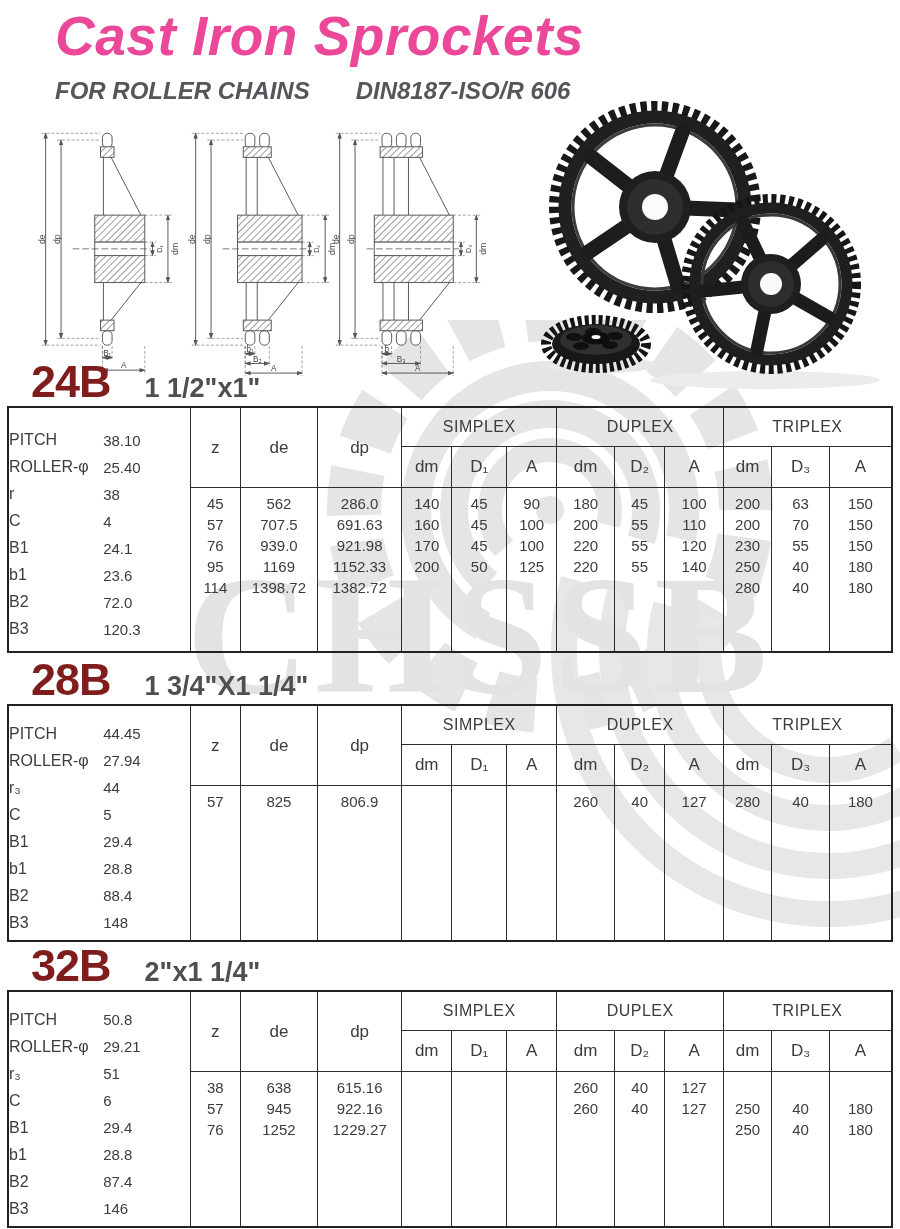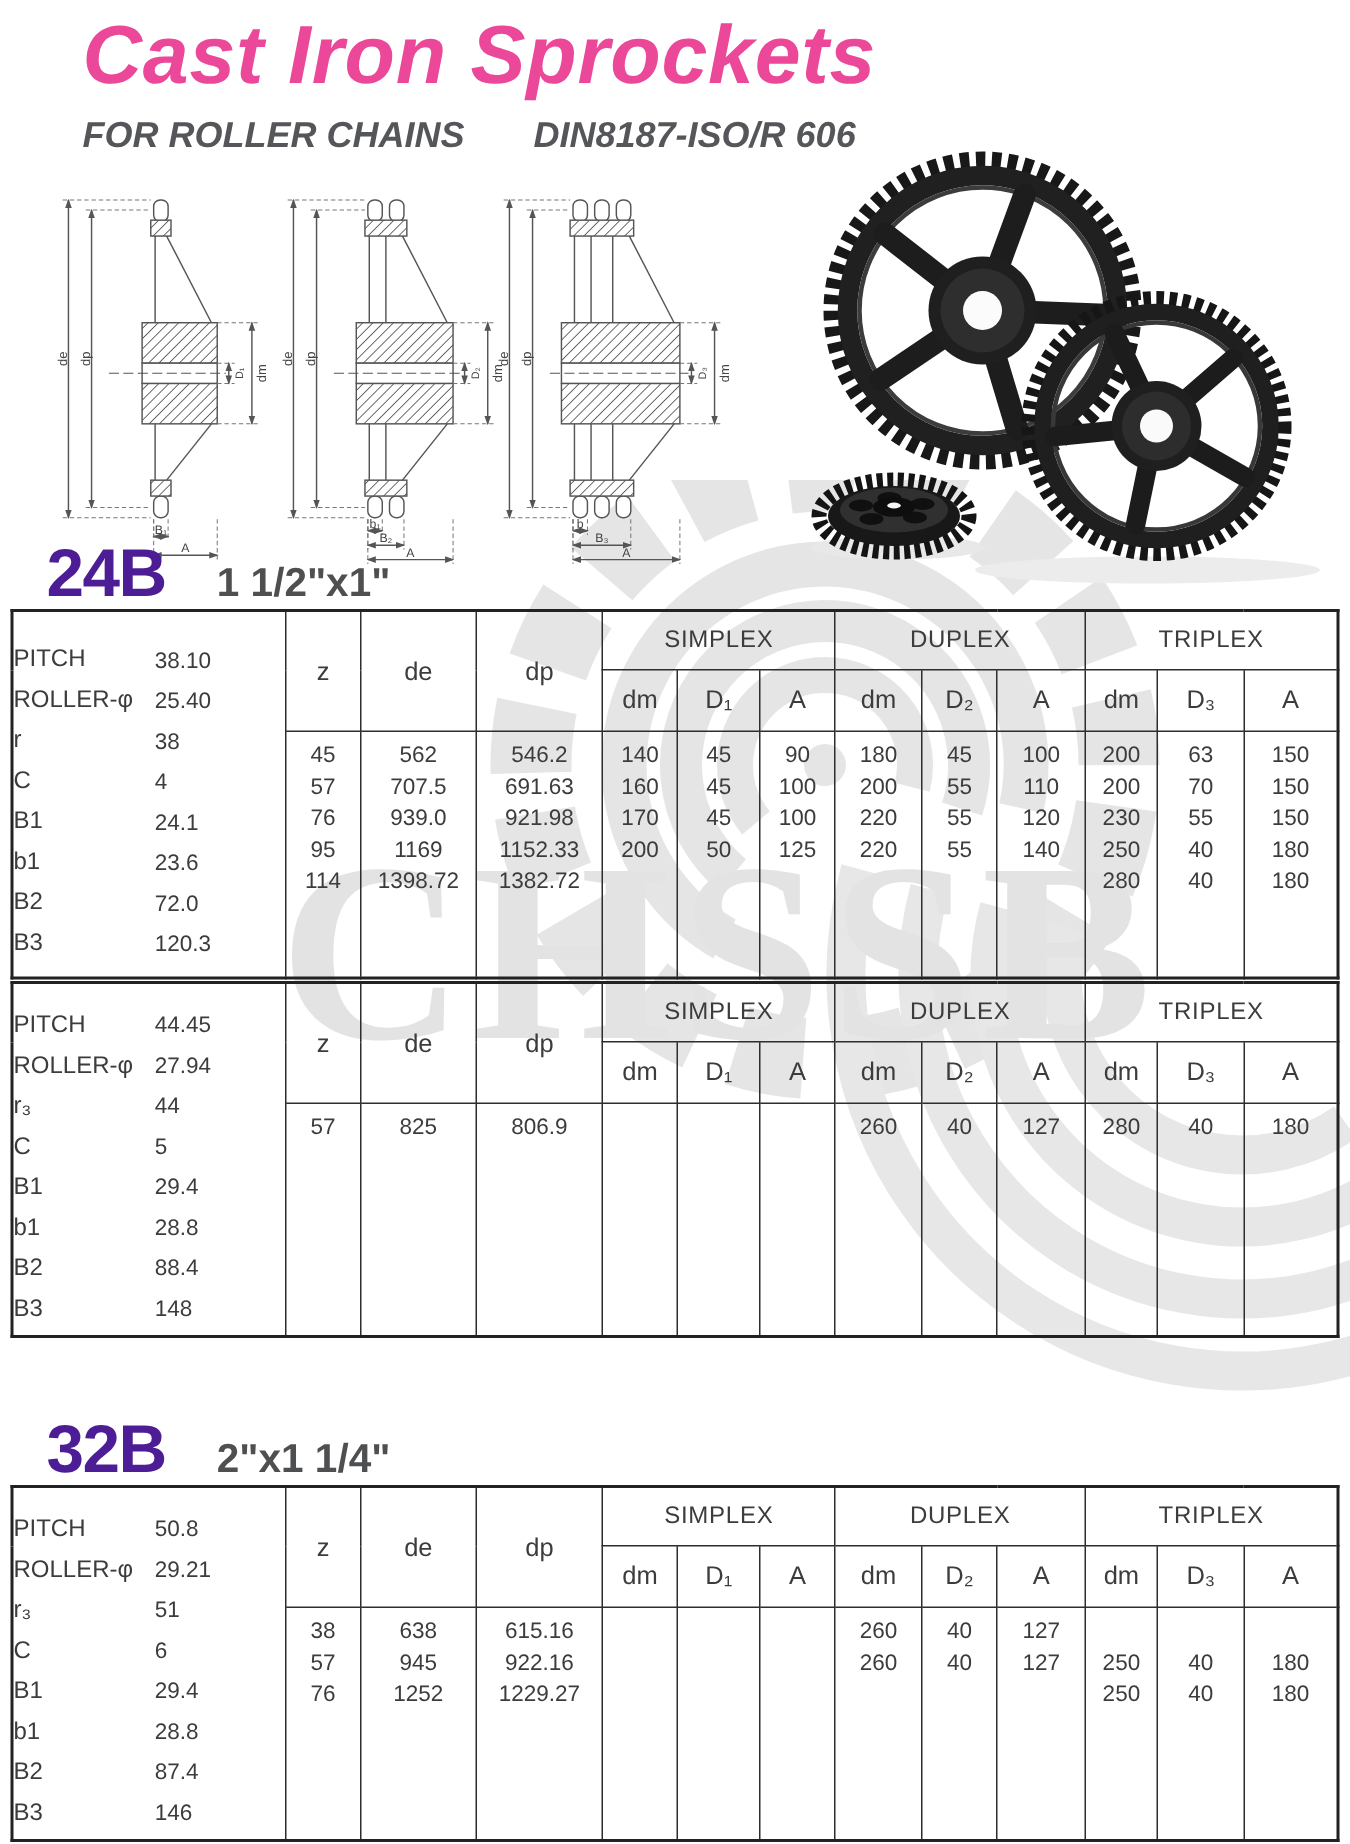--- a/index.html
+++ b/index.html
@@ -20,21 +20,21 @@
   
   .ln{fill:#fff;stroke:#555;stroke-width:1;}
   .dl{stroke:#555;stroke-width:1;}
   .cl{stroke:#555;stroke-width:0.8;stroke-dasharray:7 3;}
   .xl{stroke:#777;stroke-width:0.7;stroke-dasharray:3 2;}
   .dt{fill:#444;font-family:"Liberation Sans","DejaVu Sans",sans-serif;}
   
   .block{position:absolute;left:7px;width:886px;z-index:1;}
   #b0{top:356px;} #b1{top:654px;} #b2{top:940px;}
   .sec-head{display:flex;align-items:baseline;gap:34px;margin:0 0 4px 24px;height:46px;}
-  .model{font-size:45px;font-weight:900;color:#4c1d95;letter-spacing:-1px;}
+  .model{font-size:45px;font-weight:900;color:#7f1d1d;letter-spacing:-1px;}
   .size{font-size:27px;font-weight:700;color:#4e4f51;}
   table.spec{border-collapse:collapse;table-layout:fixed;width:886px;border:2px solid #222;background:transparent;}
   .spec td{border:1px solid #2d2d2d;text-align:center;color:#3c3c3c;padding:0;}
   .spec td.group{height:38px;font-size:16px;letter-spacing:.5px;}
   .spec tr.sh td{height:40px;font-size:17px;}
   .spec td.colhd{font-size:17px;}
   .spec tr.data td{vertical-align:top;padding-top:5px;}
   .spec tr.data.h0 td{height:158px;}
   .spec tr.data.h1 td{height:149px;}
   .dline{height:21px;line-height:21px;font-size:15px;}
@@ -373,21 +373,21 @@
               <div class="dline">114</div>
             </td>
             <td class="dcol">
               <div class="dline">562</div>
               <div class="dline">707.5</div>
               <div class="dline">939.0</div>
               <div class="dline">1169</div>
               <div class="dline">1398.72</div>
             </td>
             <td class="dcol">
-              <div class="dline">546.2</div>
+              <div class="dline">286.0</div>
               <div class="dline">691.63</div>
               <div class="dline">921.98</div>
               <div class="dline">1152.33</div>
               <div class="dline">1382.72</div>
             </td>
             <td class="dcol">
               <div class="dline">140</div>
               <div class="dline">160</div>
               <div class="dline">170</div>
               <div class="dline">200</div>
@@ -448,20 +448,24 @@
               <div class="dline">150</div>
               <div class="dline">180</div>
               <div class="dline">180</div>
             </td>
       </tr>
     </tbody>
       </table>
   </section>
 
   <section class="block" id="b1">
+    <div class="sec-head">
+      <span class="model">28B</span>
+      <span class="size">1 3/4"X1 1/4"</span>
+    </div>
     <table class="spec">
       <colgroup>
           <col style="width:181px">
           <col style="width:49px">
           <col style="width:77px">
           <col style="width:83px">
           <col style="width:50px">
           <col style="width:54px">
           <col style="width:50px">
           <col style="width:57px">

